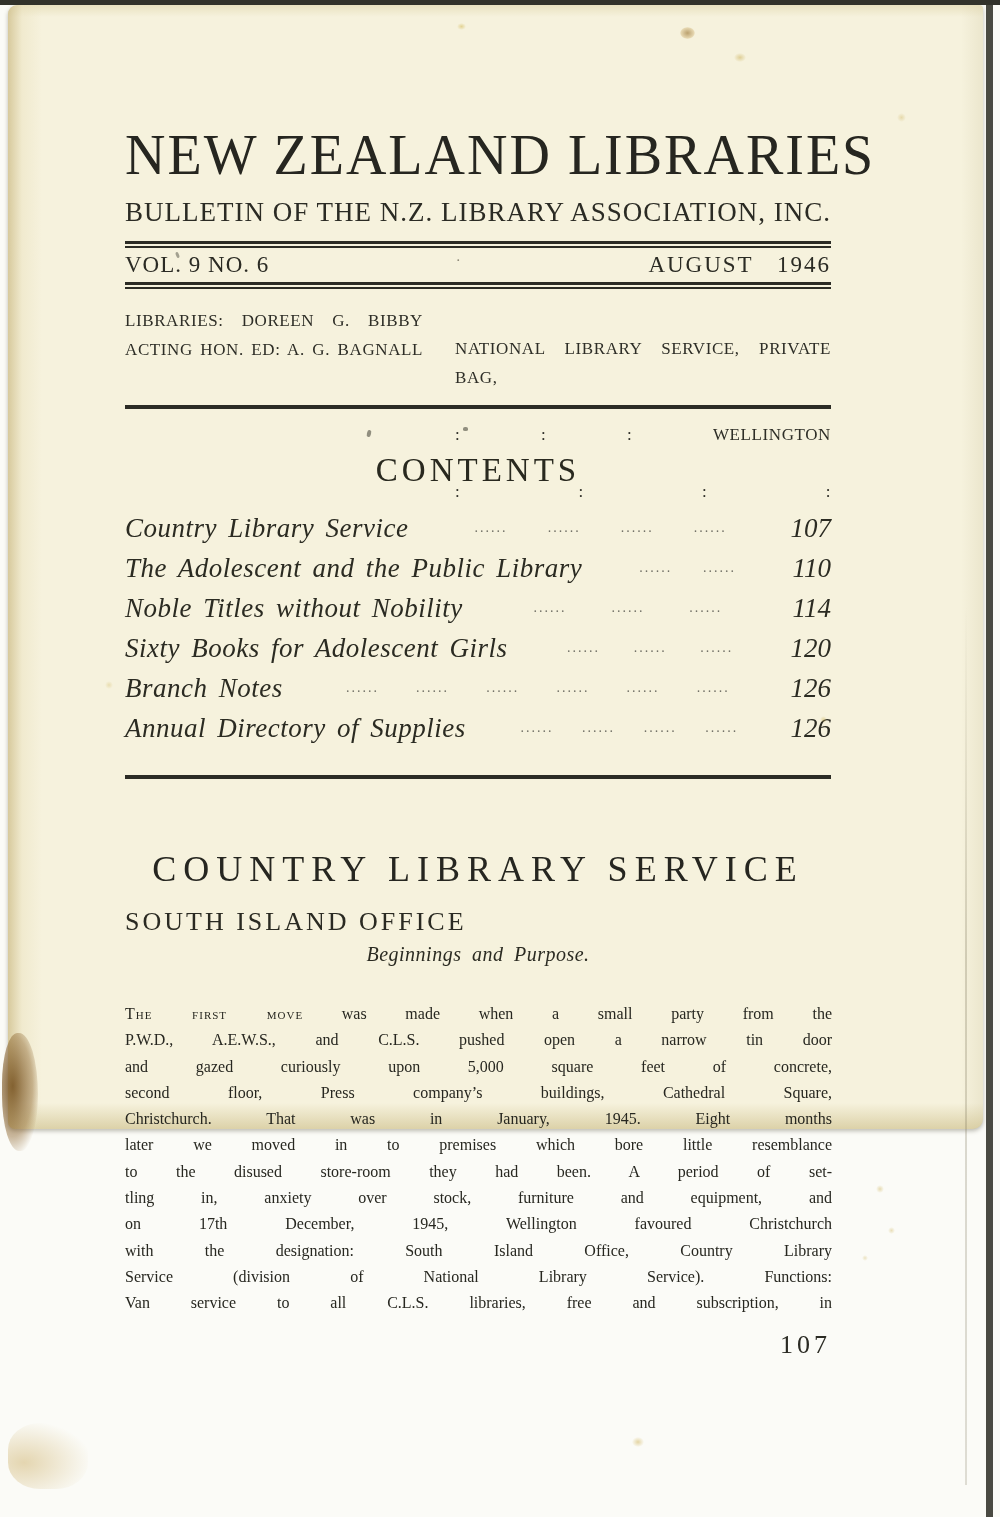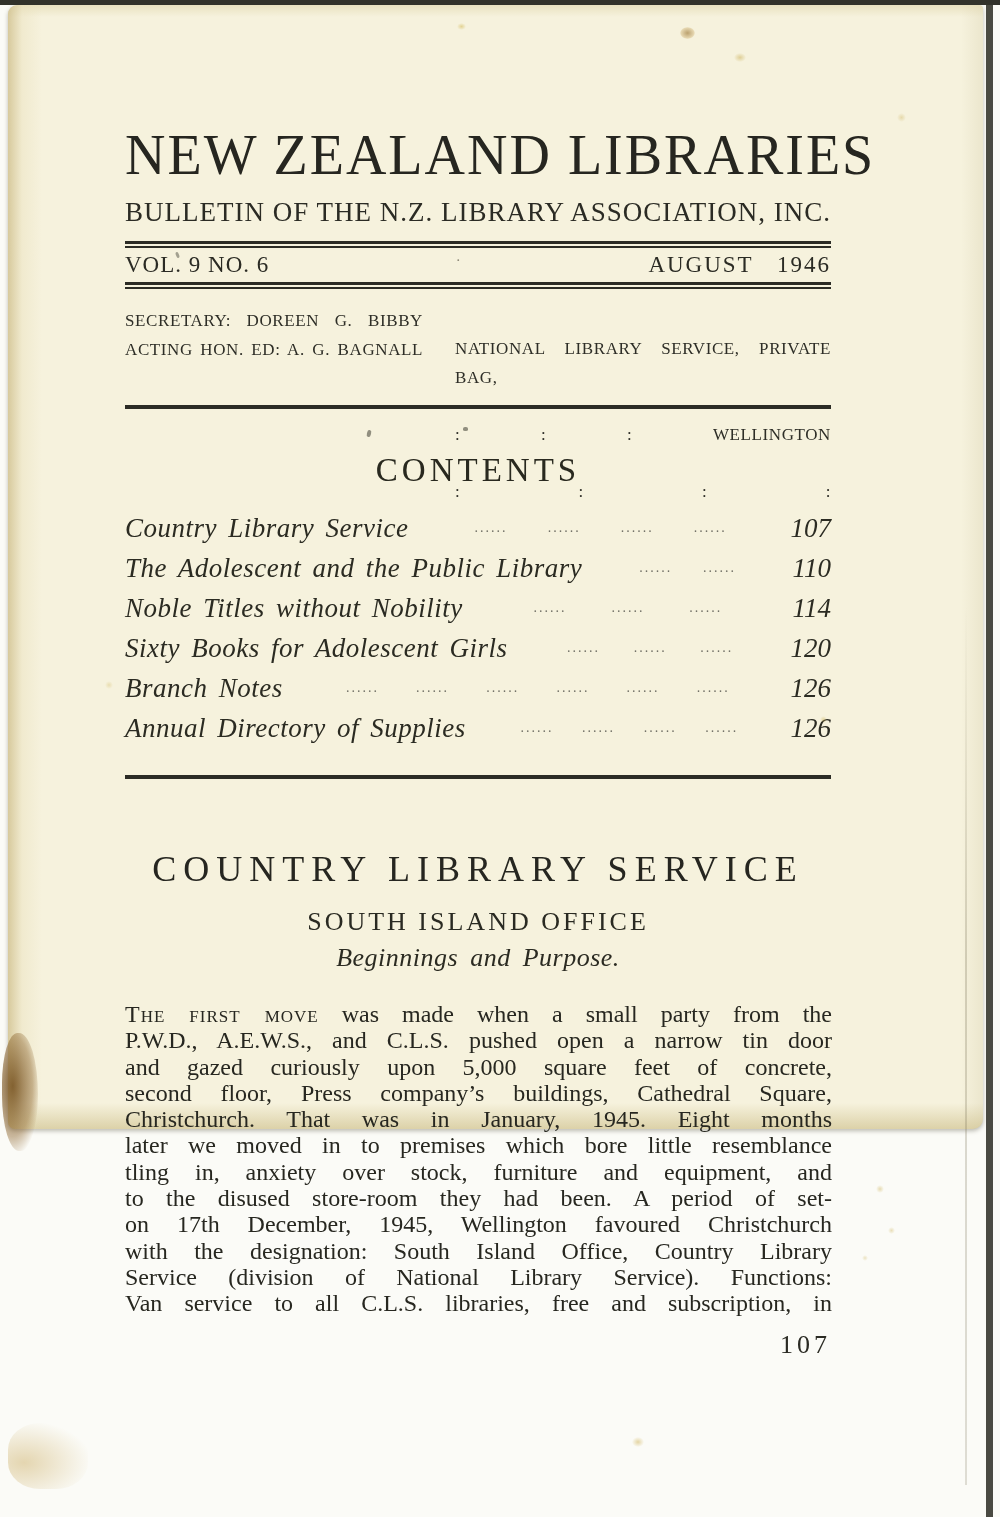--- a/index.html
+++ b/index.html
@@ -52,26 +52,26 @@
     font-size:33px;letter-spacing:4px;color:#29291f;}
   .toc{position:absolute;top:503px;left:117px;width:706px;}
   .toc-row{display:flex;align-items:center;height:40px;}
   .toc-title{font-style:italic;font-size:27px;letter-spacing:.5px;word-spacing:4px;white-space:nowrap;color:#2b2b22;}
   .toc-leaders{flex:1;display:flex;justify-content:space-evenly;align-items:center;margin:0 14px 0 26px;}
   .dots{font-size:14px;letter-spacing:2px;color:#52524a;opacity:.8;line-height:1;}
   .toc-page{font-style:italic;font-size:27px;min-width:50px;text-align:right;color:#2b2b22;}
   
   .article-title{position:absolute;top:843px;left:117px;width:706px;text-align:center;
     font-size:36px;letter-spacing:7px;color:#262620;white-space:nowrap;}
-  .article-subtitle{position:absolute;top:902px;left:117px;width:706px;text-align:center;
+  .article-subtitle{position:absolute;top:902px;left:117px;width:706px;text-align:left;
     font-size:26px;letter-spacing:3px;color:#2a2a22;}
   .article-section{position:absolute;top:938px;left:117px;width:706px;text-align:center;
-    font-style:italic;font-size:26px;letter-spacing:.5px;word-spacing:5px;color:#2b2b22;}
-  
-  .body-lines{position:absolute;top:996px;left:117px;width:707px;font-size:24px;color:#272720;}
+    font-style:italic;font-size:20px;letter-spacing:.5px;word-spacing:5px;color:#2b2b22;}
+  
+  .body-lines{position:absolute;top:996px;left:117px;width:707px;font-size:16px;color:#272720;}
   .body-line{line-height:26.3px;text-align:justify;text-align-last:justify;white-space:nowrap;}
   .lead{font-variant:small-caps;letter-spacing:1px;}
   .folio{position:absolute;top:1325px;left:117px;width:706px;text-align:right;
     font-size:26px;letter-spacing:4px;color:#2b2b24;}
   
   .stain{position:absolute;pointer-events:none;border-radius:50%;}
   .s1{left:449px;top:18px;width:9px;height:7px;background:radial-gradient(rgba(210,185,85,.55),transparent 70%);}
   .s2{left:672px;top:22px;width:15px;height:12px;background:radial-gradient(rgba(148,108,38,.6),rgba(190,150,70,.3) 60%,transparent 75%);}
   .s3{left:726px;top:48px;width:12px;height:9px;background:radial-gradient(rgba(200,172,80,.5),transparent 72%);}
   .s4{left:889px;top:108px;width:9px;height:9px;background:radial-gradient(rgba(205,180,95,.4),transparent 70%);}
@@ -101,21 +101,21 @@
   <div class="double-rule" style="top:236px;"></div>
   <div class="vol-row">
     <span>VOL. 9 NO. 6</span>
     <span class="vol-center">·</span>
     <span class="vol-date">AUGUST 1946</span>
   </div>
   <div class="double-rule" style="top:277px;"></div>
 
   <div class="officers">
     <div class="officers-left">
-      <div class="off-line">SECRETARY: DOREEN G. BIBBY</div>
+      <div class="off-line">LIBRARIES: DOREEN G. BIBBY</div>
       <div class="off-line">ACTING HON. ED: A. G. BAGNALL</div>
     </div>
     <div class="officers-right" id="officers-right">
         <div class="off-row-right single"><span>NATIONAL LIBRARY SERVICE, PRIVATE BAG,</span></div>
         <div class="off-row-right">
           <span>:</span>
           <span>:</span>
           <span>:</span>
           <span>WELLINGTON</span>
         </div>
@@ -198,22 +198,22 @@
   <div class="article-subtitle">SOUTH ISLAND OFFICE</div>
   <div class="article-section">Beginnings and Purpose.</div>
 
   <div class="body-lines" id="body-lines">
       <div class="body-line"><span class="lead">The first move</span><span> was made when a small party from the</span></div>
       <div class="body-line">P.W.D., A.E.W.S., and C.L.S. pushed open a narrow tin door</div>
       <div class="body-line">and gazed curiously upon 5,000 square feet of concrete,</div>
       <div class="body-line">second floor, Press company’s buildings, Cathedral Square,</div>
       <div class="body-line">Christchurch.  That was in January, 1945.  Eight months</div>
       <div class="body-line">later we moved in to premises which bore little resemblance</div>
+      <div class="body-line">to the disused store-room they had been.  A period of set-</div>
       <div class="body-line">tling in, anxiety over stock, furniture and equipment, and</div>
-      <div class="body-line">to the disused store-room they had been.  A period of set-</div>
       <div class="body-line">on 17th December, 1945, Wellington favoured Christchurch</div>
       <div class="body-line">with the designation: South Island Office, Country Library</div>
       <div class="body-line">Service (division of National Library Service).  Functions:</div>
       <div class="body-line">Van service to all C.L.S. libraries, free and subscription, in</div>
     </div>
 
   <div class="folio">107</div>
 
   <div class="page-curl"></div>
 

